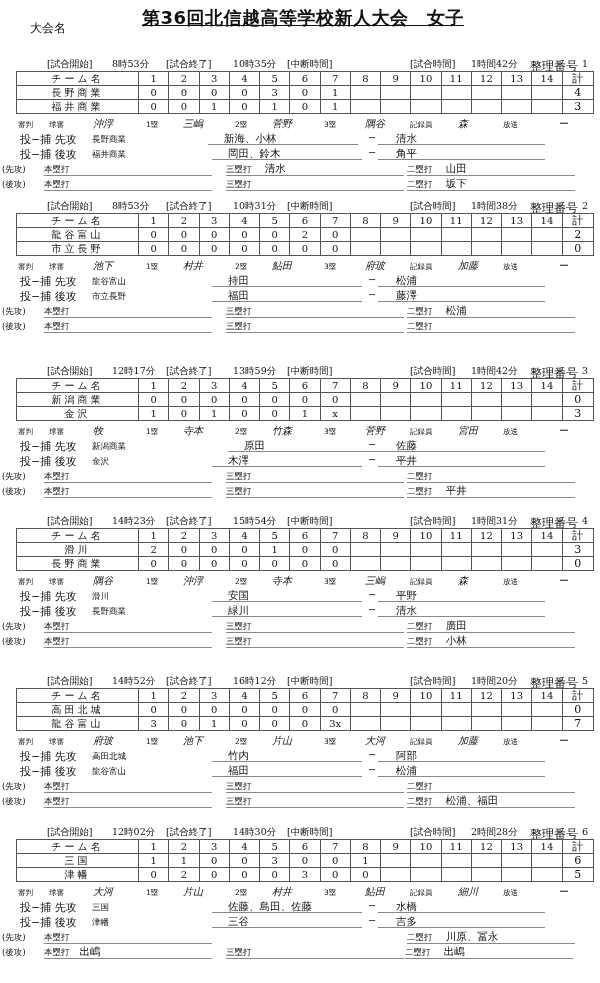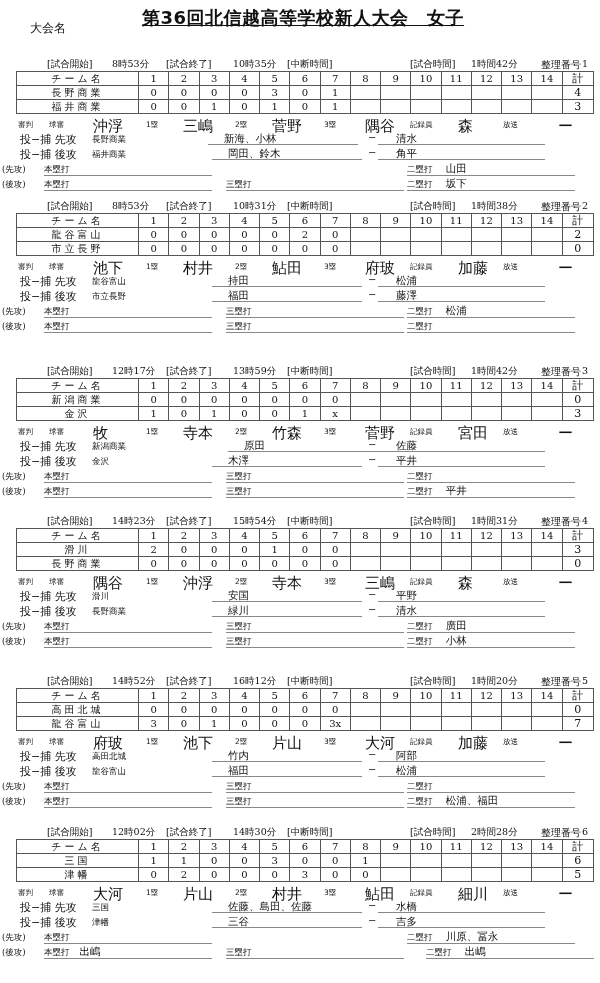--- a/index.html
+++ b/index.html
@@ -4,30 +4,30 @@
 <style>
   html, body { margin: 0; padding: 0; background: #ffffff; }
   body { width: 600px; height: 983px; position: relative; overflow: hidden;
          font-family: "DejaVu Serif", "Liberation Serif", serif; color: #111; }
   .hdr-label { position: absolute; left: 30px; top: 20px; font-size: 12px; font-family: "DejaVu Sans", sans-serif; }
   .title { position: absolute; left: 142px; top: 6px; font-size: 18px; font-weight: bold;
            text-decoration: underline; letter-spacing: 0.5px; font-family: "DejaVu Sans", sans-serif; }
   .game { position: absolute; left: 0; width: 600px; height: 160px; font-size: 10px; }
   .meta { position: absolute; top: 0; left: 0; width: 600px; height: 12px; font-size: 9.5px; white-space: nowrap; }
   .meta span { position: absolute; top: 0; }
-  .meta .small { font-size: 10px; font-family: "DejaVu Sans", sans-serif; margin-left: 11px; }
+  .meta .small { font-size: 12px; font-family: "DejaVu Sans", sans-serif; }
   table.score { position: absolute; top: 13px; left: 16px; border-collapse: collapse; width: 578px; }
   table.score td { border: 1px solid #555; height: 13px; padding: 0; font-size: 10px; text-align: center; line-height: 13px; }
   table.score td.team { width: 120px; letter-spacing: 3px; }
   table.score td.inn { width: 29px; }
   table.score td.tot { width: 30px; font-size: 11px; }
   .ump { position: absolute; top: 59px; left: 0; width: 600px; height: 13px; white-space: nowrap; }
   .ump span { position: absolute; top: 0; }
   .ump .lbl { font-size: 7.5px; top: 3px; font-family: "DejaVu Sans", sans-serif; }
-  .ump .nm { font-size: 15px; }
+  .ump .nm { font-size: 10px; font-style: italic; }
   .line { position: absolute; left: 0; width: 600px; height: 14px; white-space: nowrap; }
   .line span { position: absolute; top: 0; }
   .bc-lbl { font-size: 11px; }
   .bc-team { font-size: 8.5px; top: 2px !important; }
   .uline { border-bottom: 1px solid #888; height: 13px; font-size: 10.5px; }
   .hr-lbl { font-size: 8.5px; top: 2px !important; }
 </style>
 </head>
 <body>
 
@@ -132,20 +132,23 @@
       <span class="bc-team" style="left:92px">福井商業</span>
       <span class="uline" style="left:212px;width:150px;padding-left:16px;box-sizing:border-box">岡田、鈴木</span>
       <span style="left:368px;font-size:10px">−</span>
       <span class="uline" style="left:378px;width:167px;padding-left:18px;box-sizing:border-box">角平</span>
     </div>
     <div class="line" style="top:104px">
       <span class="hr-lbl" style="left:2px">(先攻)</span>
       <span class="uline" style="left:44px;width:168px">
         <span class="hr-lbl" style="position:static">本塁打</span>&nbsp;&nbsp;&nbsp;<span style="position:static"></span>
       </span>
+      <span class="uline" style="left:226px;width:178px">
+        <span class="hr-lbl" style="position:static">三塁打</span>&nbsp;&nbsp;&nbsp;&nbsp;<span style="position:static">清水</span>
+      </span>
       <span class="uline" style="left:407px;width:168px">
         <span class="hr-lbl" style="position:static">二塁打</span>&nbsp;&nbsp;&nbsp;&nbsp;<span style="position:static">山田</span>
       </span>
     </div>
     <div class="line" style="top:119px">
       <span class="hr-lbl" style="left:2px">(後攻)</span>
       <span class="uline" style="left:44px;width:168px">
         <span class="hr-lbl" style="position:static">本塁打</span>&nbsp;&nbsp;&nbsp;<span style="position:static"></span>
       </span>
       <span class="uline" style="left:226px;width:178px">
@@ -766,18 +769,18 @@
       </span>
     </div>
     <div class="line" style="top:119px">
       <span class="hr-lbl" style="left:2px">(後攻)</span>
       <span class="uline" style="left:44px;width:168px">
         <span class="hr-lbl" style="position:static">本塁打</span>&nbsp;&nbsp;&nbsp;<span style="position:static">出嶋</span>
       </span>
       <span class="uline" style="left:226px;width:178px">
         <span class="hr-lbl" style="position:static">三塁打</span>&nbsp;&nbsp;&nbsp;&nbsp;<span style="position:static"></span>
       </span>
-      <span class="uline" style="left:426px;width:168px">
+      <span class="uline" style="left:405px;width:168px">
         <span class="hr-lbl" style="position:static">二塁打</span>&nbsp;&nbsp;&nbsp;&nbsp;<span style="position:static">出嶋</span>
       </span>
     </div>
   </div>
 </div>
 
 </body></html>

